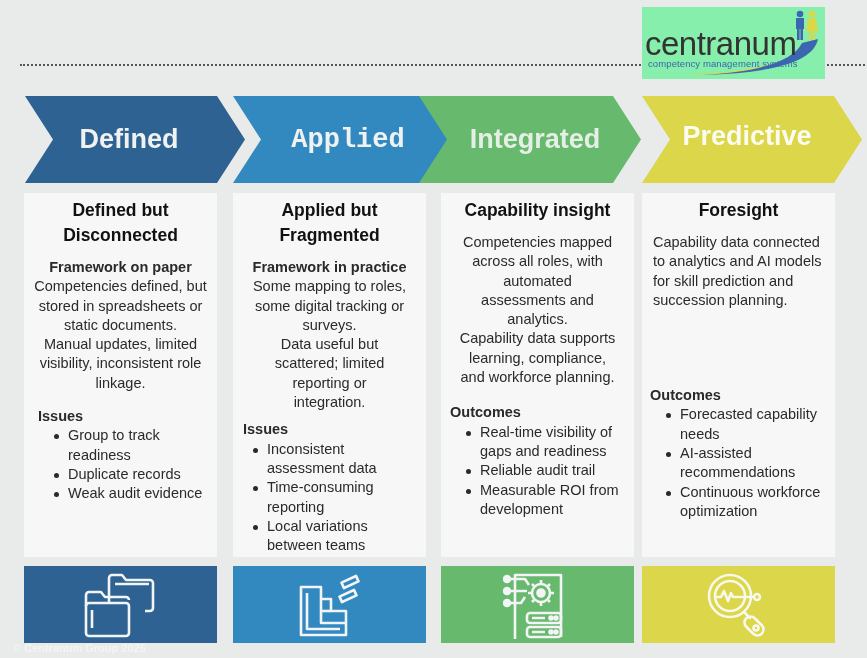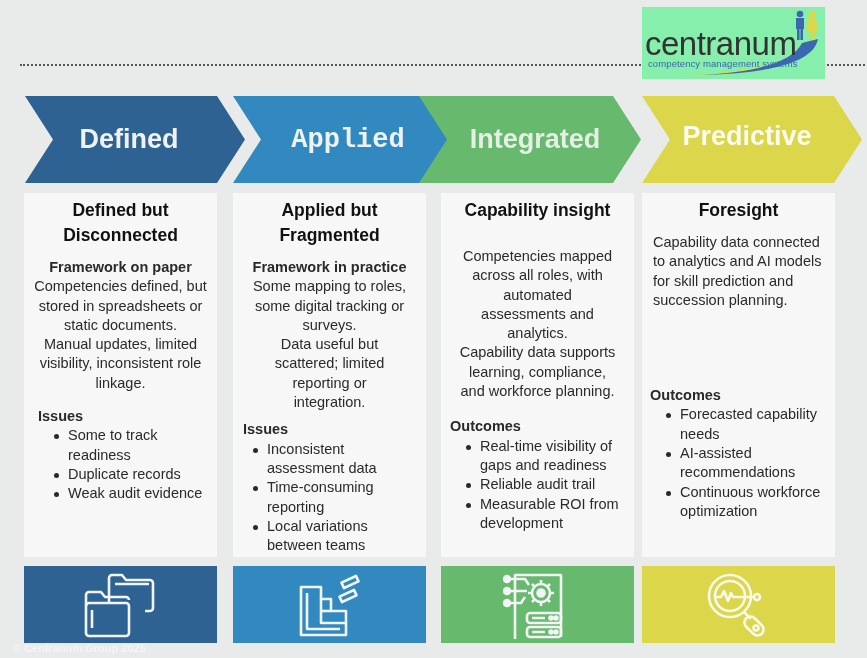--- a/index.html
+++ b/index.html
@@ -121,21 +121,21 @@
     <div>Defined but</div>
     <div>Disconnected</div>
   </div>
   <div class="card-sub">Framework on paper</div>
   <div class="card-body">
     <p style="padding:0 8px">Competencies defined, but stored in spreadsheets or static documents.</p>
     <p>Manual updates, limited visibility, inconsistent role linkage.</p>
   </div>
   <div class="section-head">Issues</div>
   <ul class="bullets">
-    <li>Some to track readiness</li>
+    <li>Group to track readiness</li>
     <li>Duplicate records</li>
     <li>Weak audit evidence</li>
   </ul>
 </div>
 
 <div class="card" style="left:233px;">
   <div class="card-title">
     <div>Applied but</div>
     <div>Fragmented</div>
   </div>
@@ -146,21 +146,21 @@
   </div>
   <div class="section-head" style="padding-left:10px;margin-top:8px">Issues</div>
   <ul class="bullets" style="padding-left:20px">
     <li>Inconsistent assessment data</li>
     <li>Time-consuming reporting</li>
     <li>Local variations between teams</li>
   </ul>
 </div>
 
 <div class="card" style="left:441px;">
-  <div class="card-title" style="margin-bottom:24px">
+  <div class="card-title" style="margin-bottom:10px">
     <div>Capability insight</div>
   </div>
   <div class="card-body">
     <p style="padding:0 18px">Competencies mapped across all roles, with automated assessments and analytics.</p>
     <p style="padding:0 18px">Capability data supports learning, compliance, and workforce planning.</p>
   </div>
   <div class="section-head" style="padding-left:9px;margin-top:16px">Outcomes</div>
   <ul class="bullets" style="padding-left:25px">
     <li>Real-time visibility of gaps and readiness</li>
     <li>Reliable audit trail</li>

